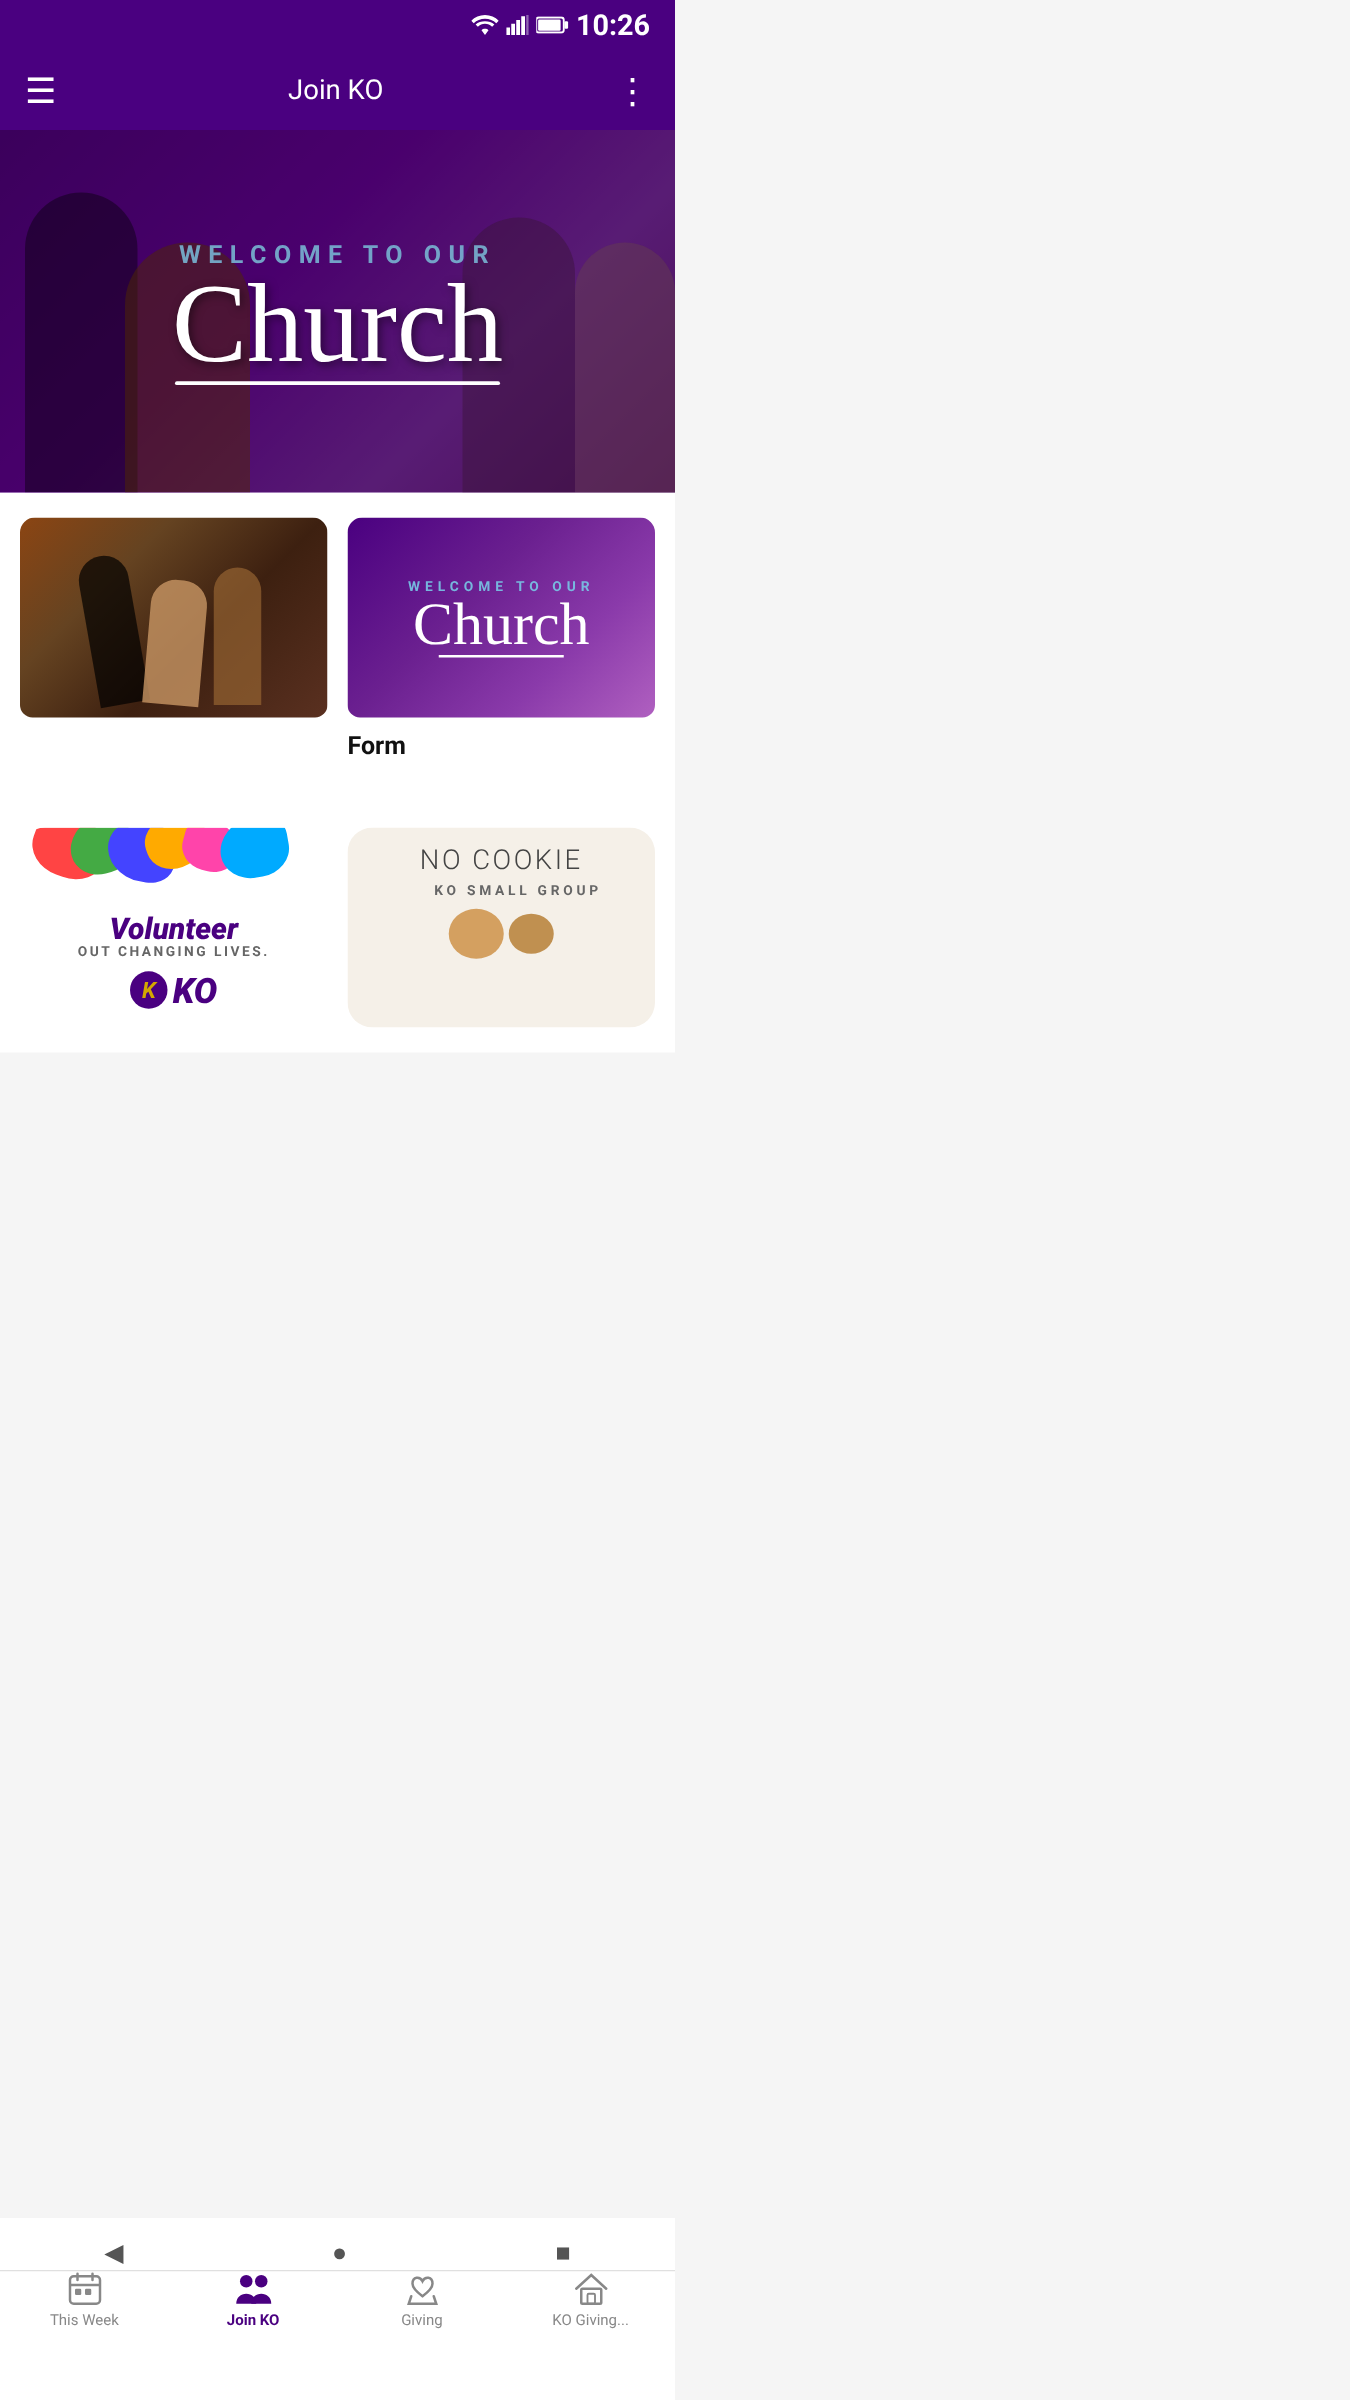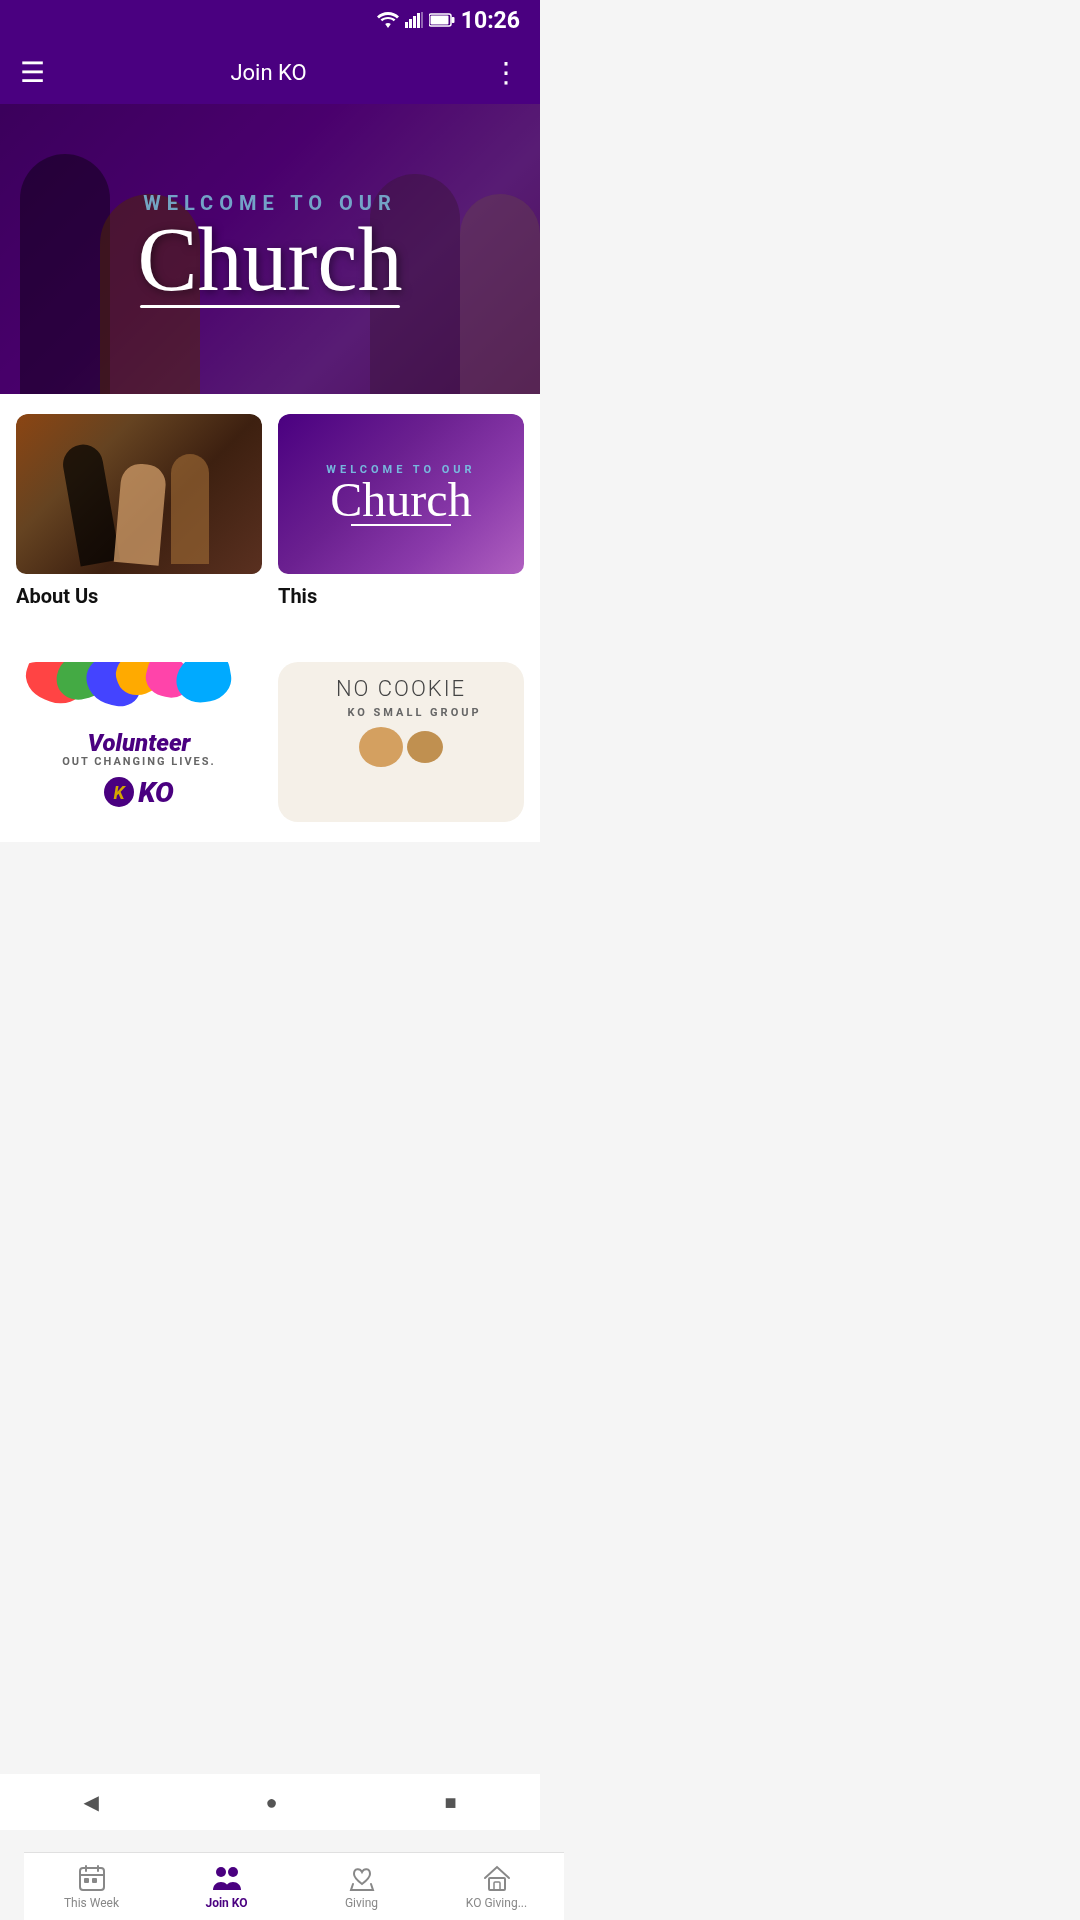--- a/index.html
+++ b/index.html
@@ -356,23 +356,22 @@
 
     
     .bottom-nav {
       position: fixed;
       bottom: 0;
       left: 0;
       width: 540px;
       background: white;
       border-top: 1px solid #e0e0e0;
       display: flex;
-      height: 68px;
-      align-items: center;
-      margin-left: 24px;
+      height: 104px;
+      align-items: flex-start;
     }
     .nav-item {
       flex: 1;
       display: flex;
       flex-direction: column;
       align-items: center;
       justify-content: center;
       cursor: pointer;
       gap: 4px;
     }
@@ -454,32 +453,31 @@
     <div class="cards-grid">
 
       <div class="card">
         <div class="card-image card-image-about">
           <div class="dance-scene">
             <div class="dancer dancer1"></div>
             <div class="dancer dancer2"></div>
             <div class="dancer dancer3"></div>
           </div>
         </div>
-        <div class="card-label">About Us</div>
       </div>
 
       <div class="card">
         <div class="card-image card-image-form">
           <div class="form-church-text">
             <div class="form-welcome">WELCOME TO OUR</div>
             <div class="form-church">Church</div>
             <div class="form-underline"></div>
           </div>
         </div>
-        <div class="card-label">This</div>
+        <div class="card-label">Form</div>
       </div>
     </div>
 
     <div style="height: 20px;"></div>
 
     <div class="bottom-cards-grid">
 
       <div class="bottom-card">
         <div class="bottom-card-image volunteer-card-bg">
           <div class="color-splatter">

